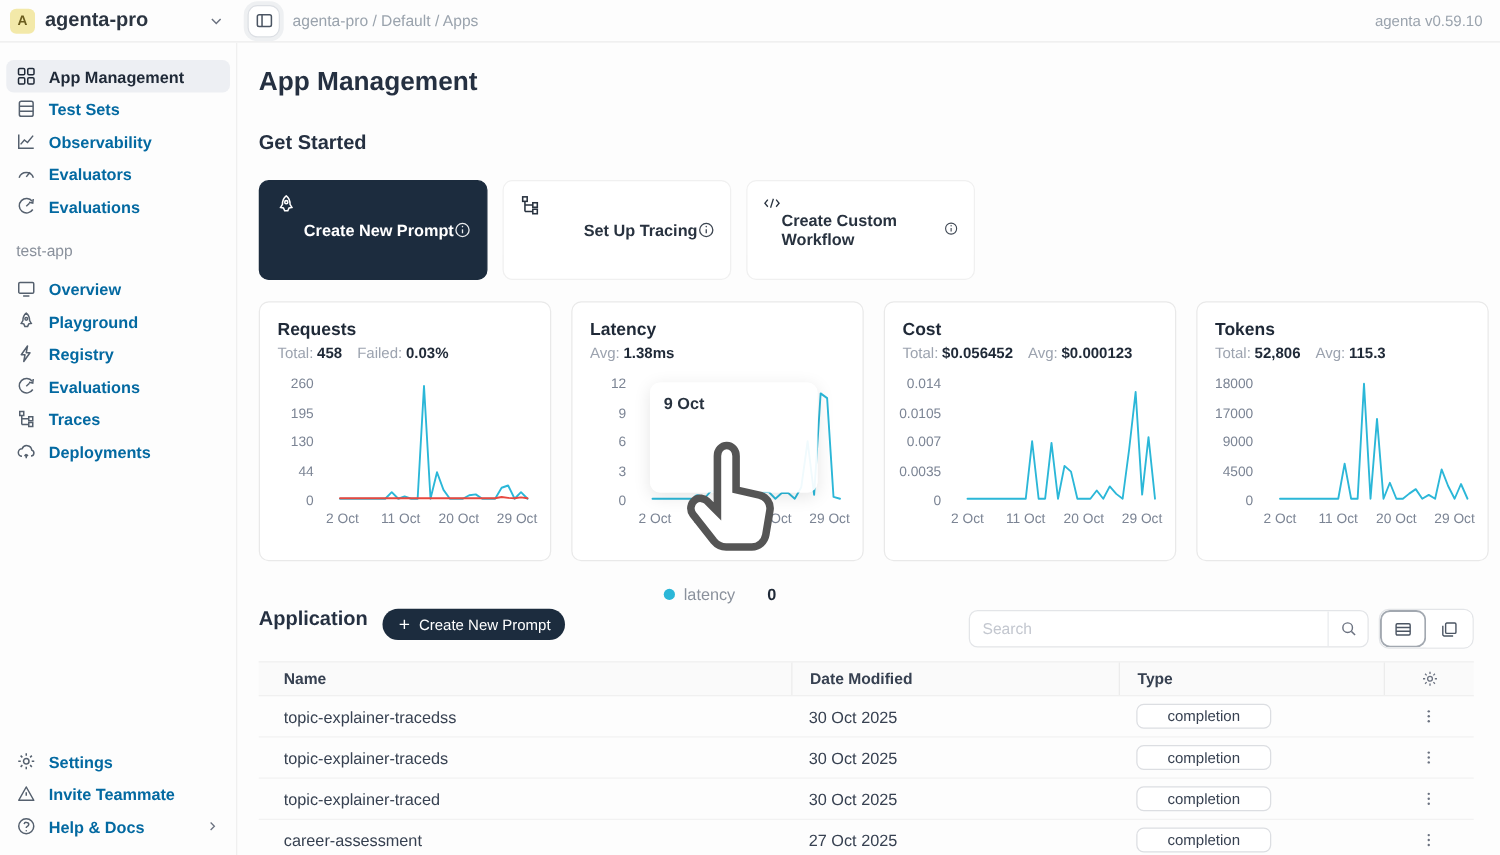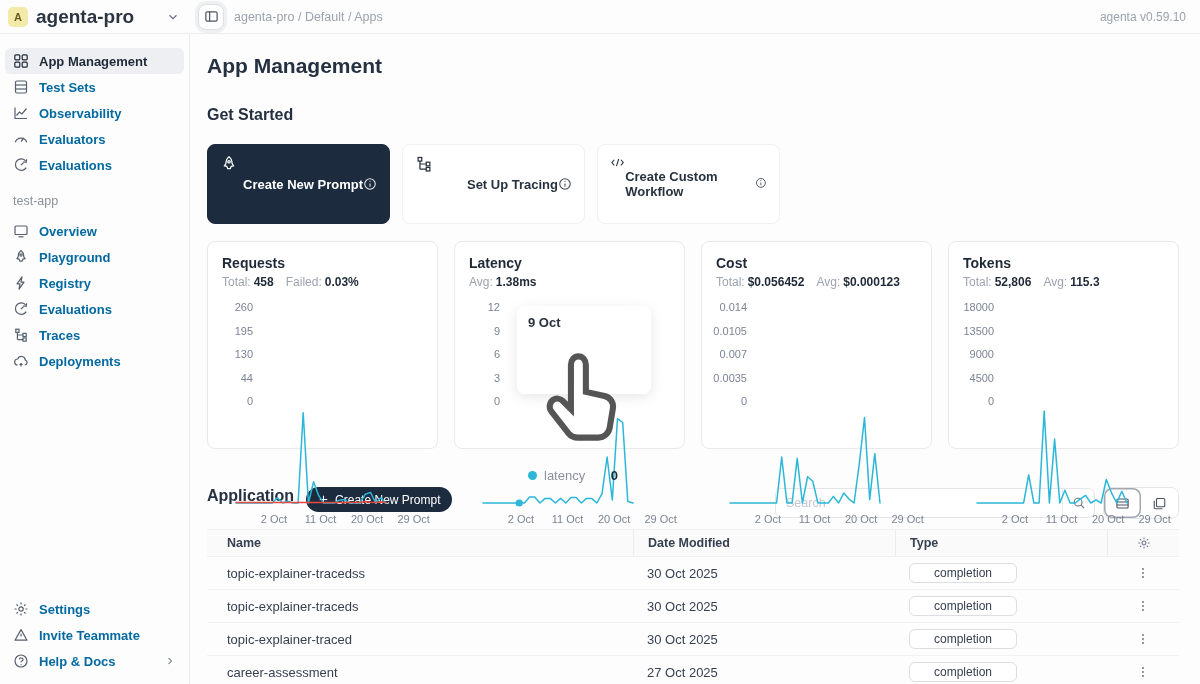--- a/index.html
+++ b/index.html
@@ -4,21 +4,21 @@
 <style>
   * { margin:0; padding:0; box-sizing:border-box; }
   html,body { width:1200px; height:684px; overflow:hidden; }
   body { font-family:"Liberation Sans","DejaVu Sans",sans-serif; background:#fdfdfd; color:#1f2937; position:relative; }
   svg { display:block; }
 
   
   .topbar { position:absolute; top:0; left:0; right:0; height:34px; background:#fdfdfd; border-bottom:1px solid #ececec; display:flex; align-items:center; z-index:5; }
   .topbar-left { width:190px; display:flex; align-items:center; padding:0 10px 0 8px; gap:8px; }
   .avatar { width:20px; height:20px; border-radius:5px; background:#f3e9a9; color:#6b5d1e; font-size:11px; font-weight:700; display:flex; align-items:center; justify-content:center; }
-  .ws-name { font-size:19px; font-weight:600; color:#2b3440; flex:1; }
+  .ws-name { font-size:16px; font-weight:600; color:#2b3440; flex:1; }
   .chev { color:#6b7280; }
   .tb-toggle { margin-left:8px; width:26px; height:26px; border-radius:8px; border:1px solid #dcdfe4; box-shadow:0 0 0 3px #eef0f2; background:#fff; display:flex; align-items:center; justify-content:center; color:#4b5563; cursor:pointer; }
   .breadcrumb { margin-left:10px; font-size:12.5px; color:#9aa3ad; }
   .version { margin-left:auto; margin-right:14px; font-size:12px; color:#9aa3ad; }
 
   
   .sidebar { position:absolute; top:34px; left:0; bottom:0; width:190px; background:#fdfdfd; border-right:1px solid #ececec; display:flex; flex-direction:column; padding:14px 5px 10px 5px; }
   .side-item { display:flex; align-items:center; gap:10px; height:26px; padding:0 8px; border-radius:6px; font-size:13px; color:#0369a1; cursor:pointer;font-weight:bold; }
   .side-item .ic { width:16px; height:16px; color:#55606e; flex:none; }
   .side-item.active { background:#edeff3; color:#1f2937; font-weight:600; }
@@ -40,21 +40,21 @@
   .gs-card .gs-row { display:flex; align-items:center; justify-content:space-between; }
   .gs-card .gs-label { font-size:13px; font-weight:600; }
   .gs-card .info { width:14px; height:14px; opacity:.9; }
 
   
   .chart-row { display:flex; gap:16px; margin-top:17px; }
   .chart-card { width:234px; height:208px; background:#fff; border:1px solid #e9e9e9; border-radius:8px; padding:13px 14px; position:relative; }
   .chart-card .c-title { font-size:14px; font-weight:700; color:#1f2937; }
   .c-stats { margin-top:4px; font-size:12px; color:#9ca3af; display:flex; gap:12px; }
   .c-stats b { color:#1f2937; margin-left:3px; font-weight:700; }
-  .plot-wrap { display:flex; margin-top:10px;flex-direction:column; }
+  .plot-wrap { display:flex; margin-top:10px; }
   .y-axis { width:38px; height:104px; display:flex; flex-direction:column; justify-content:space-between; align-items:flex-end; padding-right:7px; font-size:11px; color:#7b8494; }
   .y-axis div { line-height:10px; transform:translateY(3px); }
   .plot-svg { overflow:visible; }
   .x-axis { position:relative; height:16px; margin-left:38px; margin-top:4px; font-size:11px; color:#7b8494; }
   .x-axis div { position:absolute; transform:translateX(-50%); top:2px; white-space:nowrap; }
 
   
   .chart-tooltip { position:absolute; left:62px; top:64px; width:134px; height:88px; background:rgba(255,255,255,.93); border-radius:8px; box-shadow:0 3px 14px rgba(0,0,0,.10); padding:9px 11px; z-index:3; }
   .tt-date { font-size:13px; font-weight:700; color:#28323f; }
   .tt-cursor { margin:1px 0 0 12px; width:18px; height:18px; }
@@ -421,21 +421,21 @@
 
     <div class="chart-card">
       <div class="c-title">Tokens</div>
       <div class="c-stats">
         <span><span>Total:</span><b>52,806</b></span>
         <span><span>Avg:</span><b>115.3</b></span>
       </div>
       <div class="plot-wrap">
         <div class="y-axis">
             <div>18000</div>
-            <div>13500</div>
+            <div>17000</div>
             <div>9000</div>
             <div>4500</div>
             <div>0</div>
           </div>
         <svg class="plot-svg" width="168" height="104" viewBox="0 0 168 104">
             <polyline points="14.0,100.0 19.2,100.0 24.3,100.0 29.5,100.0 34.7,100.0 39.9,100.0 45.0,100.0 50.2,100.0 55.4,100.0 60.6,100.0 65.7,71.9 70.9,100.0 76.1,100.0 81.2,8.0 86.4,100.0 91.6,36.1 96.8,100.0 101.9,87.2 107.1,100.0 112.3,100.0 117.4,95.9 122.6,92.3 127.8,100.0 133.0,96.9 138.1,100.0 143.3,76.5 148.5,89.8 153.7,100.0 158.8,88.2 164.0,100.0" fill="none" stroke="#2bb7d8" stroke-width="1.5" stroke-linejoin="round" stroke-linecap="round"></polyline>
           </svg>
       </div>
       <div class="x-axis">
           <div style="left: 14px;">2 Oct</div>

